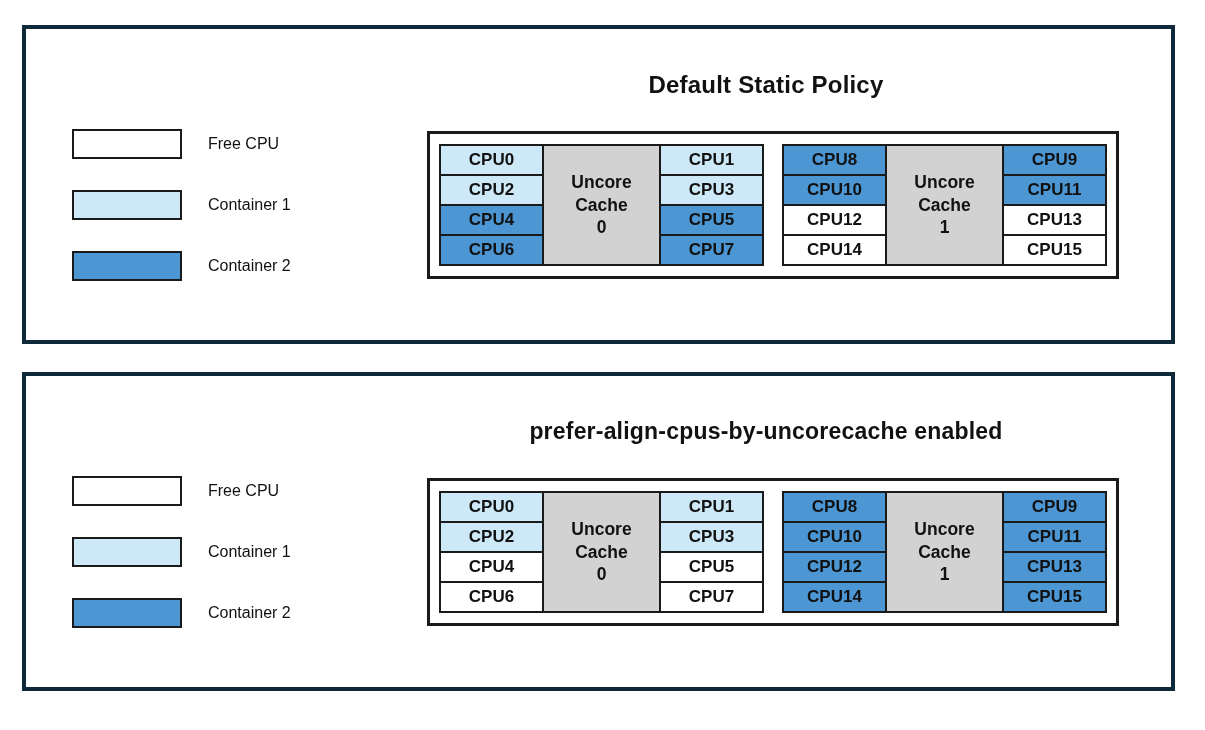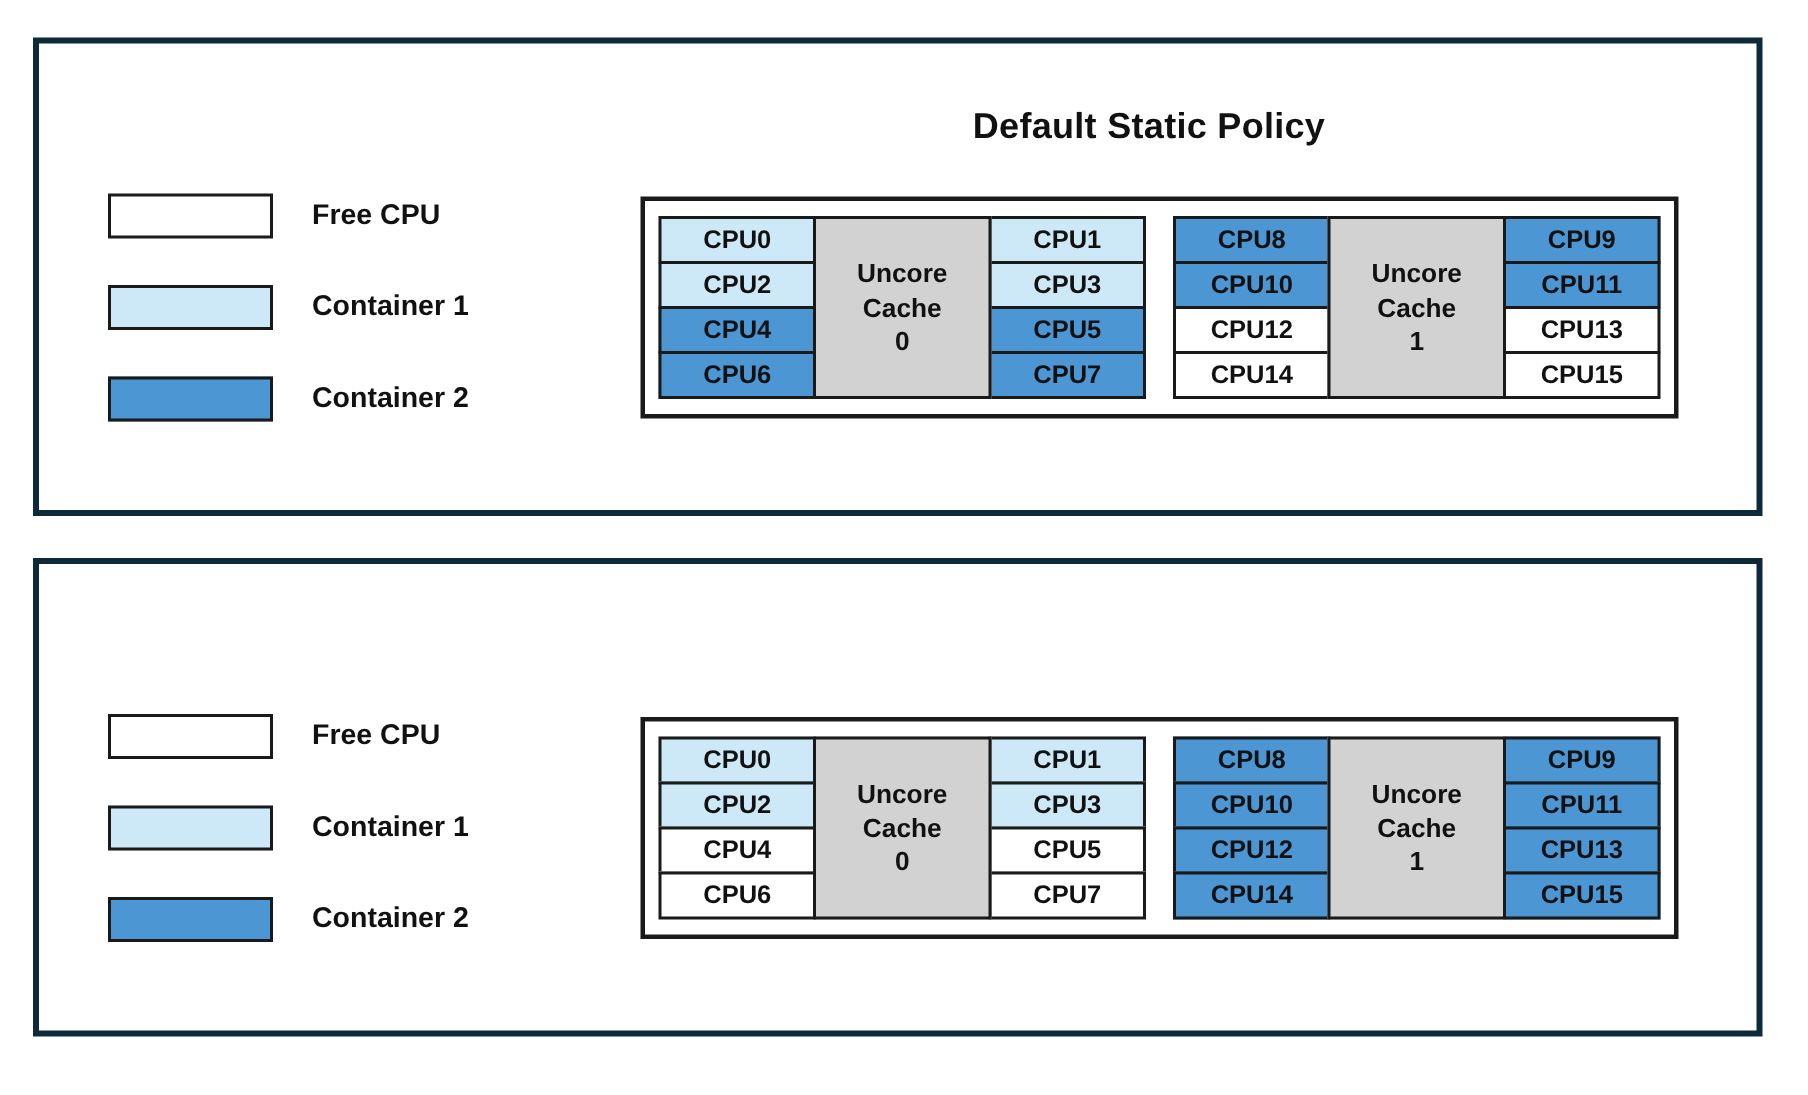--- a/index.html
+++ b/index.html
@@ -49,22 +49,22 @@
   }
   .legend-item { display: flex; align-items: center; }
   .legend-swatch {
     width: 110px;
     height: 30px;
     box-sizing: border-box;
     border: 2px solid var(--cell_border);
   }
   .legend-label {
     margin-left: 26px;
-    font-weight: bold;
-    font-size: 19px;
+    font-weight: normal;
+    font-size: 16px;
     color: var(--text);
   }
 
   .diagram {
     position: absolute;
     left: 401px;
     top: 102px;
     border: 3px solid var(--cell_border);
     background: #ffffff;
     display: flex;
@@ -161,20 +161,21 @@
         <div class="cpu-cell" style="background-color: rgb(75, 150, 211);">CPU9</div>
         <div class="cpu-cell" style="background-color: rgb(75, 150, 211);">CPU11</div>
         <div class="cpu-cell" style="background-color: rgb(255, 255, 255);">CPU13</div>
         <div class="cpu-cell" style="background-color: rgb(255, 255, 255);">CPU15</div>
       </div>
     </div>
   </div>
 </div>
 
 <div class="panel panel-bottom">
+  <div class="panel-title">prefer-align-cpus-by-uncorecache enabled</div>
 
   <div class="legend">
     <div class="legend-item">
       <div class="legend-swatch" style="background-color: rgb(255, 255, 255);"></div>
       <div class="legend-label">Free CPU</div>
     </div>
     <div class="legend-item">
       <div class="legend-swatch" style="background-color: rgb(205, 233, 247);"></div>
       <div class="legend-label">Container 1</div>
     </div>

